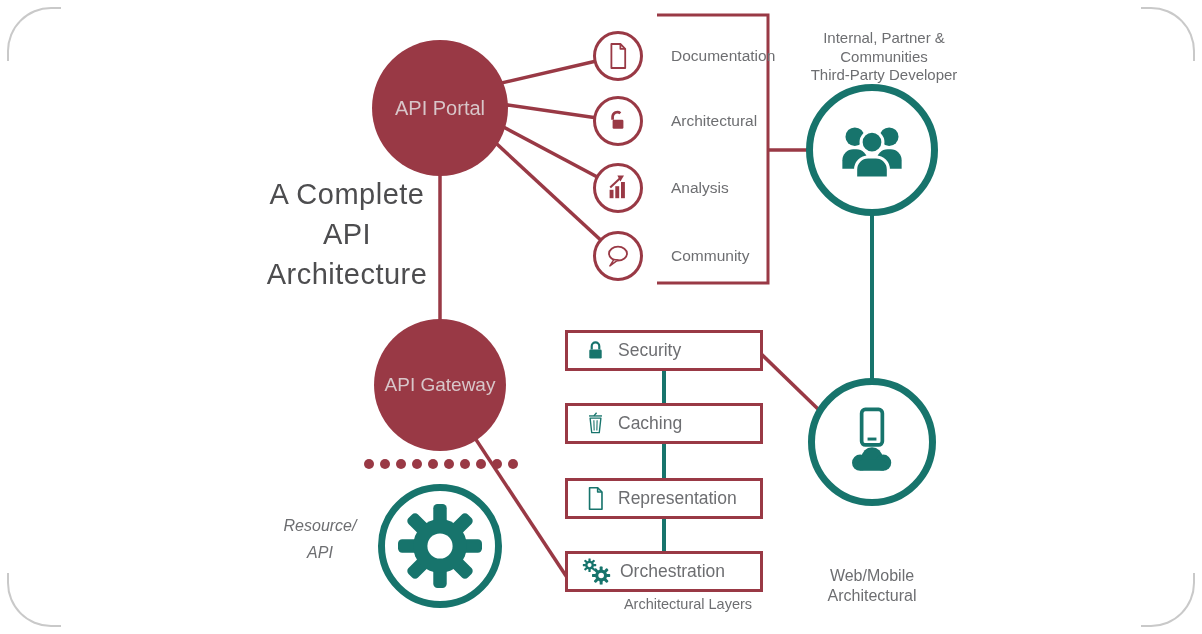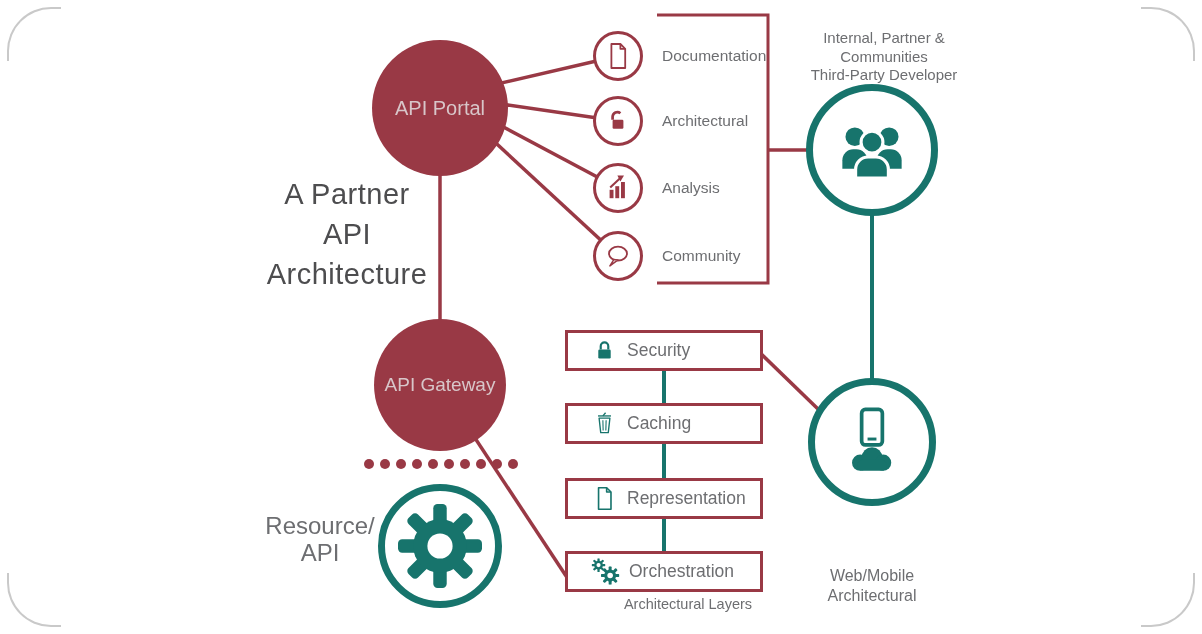--- a/index.html
+++ b/index.html
@@ -40,38 +40,38 @@
 
   .ring-node{
     position:absolute;border-radius:50%;background:#fff;border:7px solid var(--teal);
     display:flex;align-items:center;justify-content:center;
   }
   #resource-node{left:378px;top:484px;width:124px;height:124px;}
   #communities-node{left:806px;top:84px;width:132px;height:132px;}
   #webmobile-node{left:808px;top:378px;width:128px;height:128px;}
 
   .side-label{position:absolute;text-align:center;color:var(--label-text);}
-  #resource-label{left:258px;top:512px;width:124px;font-size:24px;line-height:27px;}
+  #resource-label{left:258px;top:512px;width:124px;font-size:16px;line-height:27px;font-style:italic;}
   #communities-label{left:778px;top:16px;width:212px;font-size:15px;line-height:18.5px;margin-top:13px;}
   #webmobile-label{left:788px;top:518px;width:168px;font-size:16px;line-height:20px;margin-top:48px;}
   #layers-caption{left:588px;top:596px;width:200px;font-size:14.5px;}
 
   .feature-row{
-    position:absolute;left:593px;display:flex;align-items:center;gap:19px;height:50px;
+    position:absolute;left:593px;display:flex;align-items:center;gap:28px;height:50px;
   }
   .feature-circle{
     width:50px;height:50px;border-radius:50%;border:3px solid var(--maroon);
     background:#fff;display:flex;align-items:center;justify-content:center;flex:0 0 auto;
   }
   .feature-label{font-size:15.5px;color:var(--label-text);white-space:nowrap;}
 
   .layer-box{
     position:absolute;left:565px;width:198px;height:41px;
     border:3px solid var(--maroon);background:#fff;
-    display:flex;align-items:center;gap:9px;padding-left:23px;
+    display:flex;align-items:center;gap:9px;padding-left:14px;
   }
   .layer-label{font-size:17.5px;color:var(--label-text);white-space:nowrap;}
 
   .icon{display:block;}
 </style>
 </head>
 <body>
 
 <div class="corner tl"></div>
 <div class="corner tr"></div>
@@ -175,21 +175,21 @@
     <circle cx="433" cy="464" r="5"></circle>
       <circle cx="449" cy="464" r="5"></circle>
     <circle cx="465" cy="464" r="5"></circle>
       <circle cx="481" cy="464" r="5"></circle>
     <circle cx="497" cy="464" r="5"></circle>
       <circle cx="513" cy="464" r="5"></circle>
   </g>
 </svg>
 
 <div class="title-block">
-  <div>A Partner</div>
+  <div>A Complete</div>
   <div>API</div>
   <div>Architecture</div>
 </div>
 
 <div class="circle-node" id="api-portal">
   <span>API Portal</span>
 </div>
 
 <div class="circle-node" id="api-gateway">
   <span>API Gateway</span>

